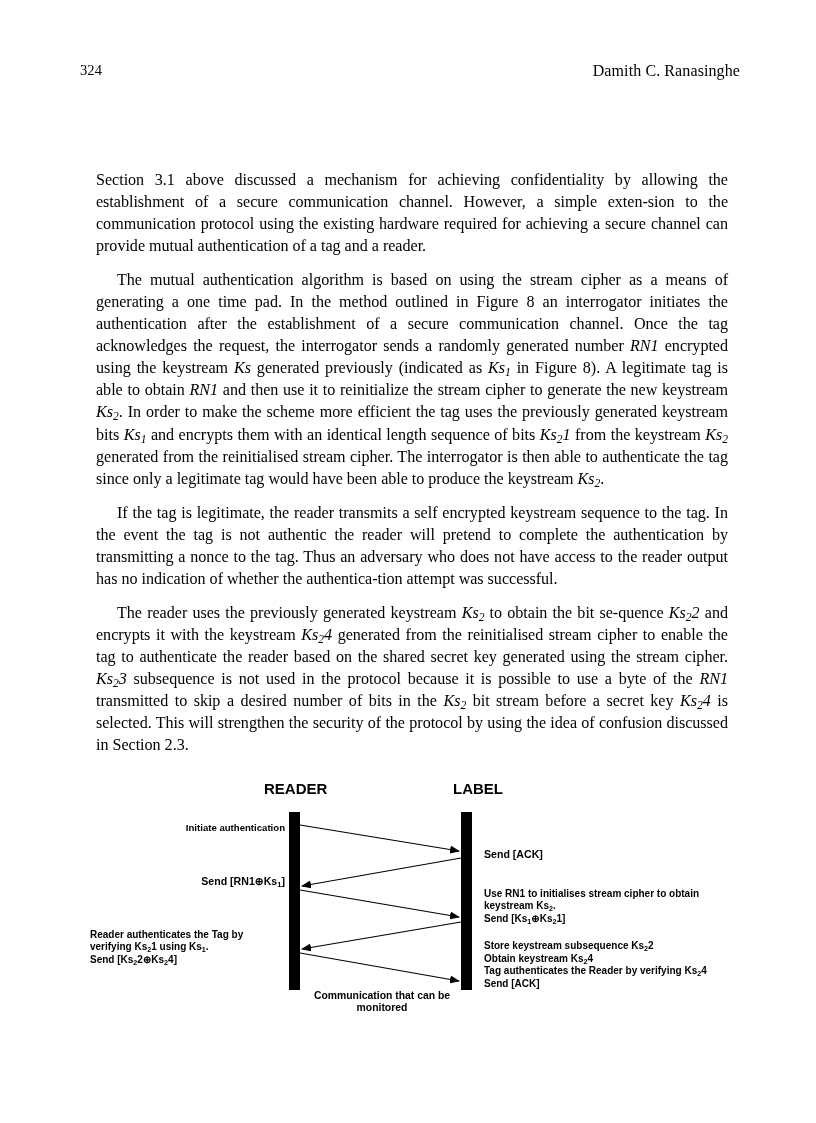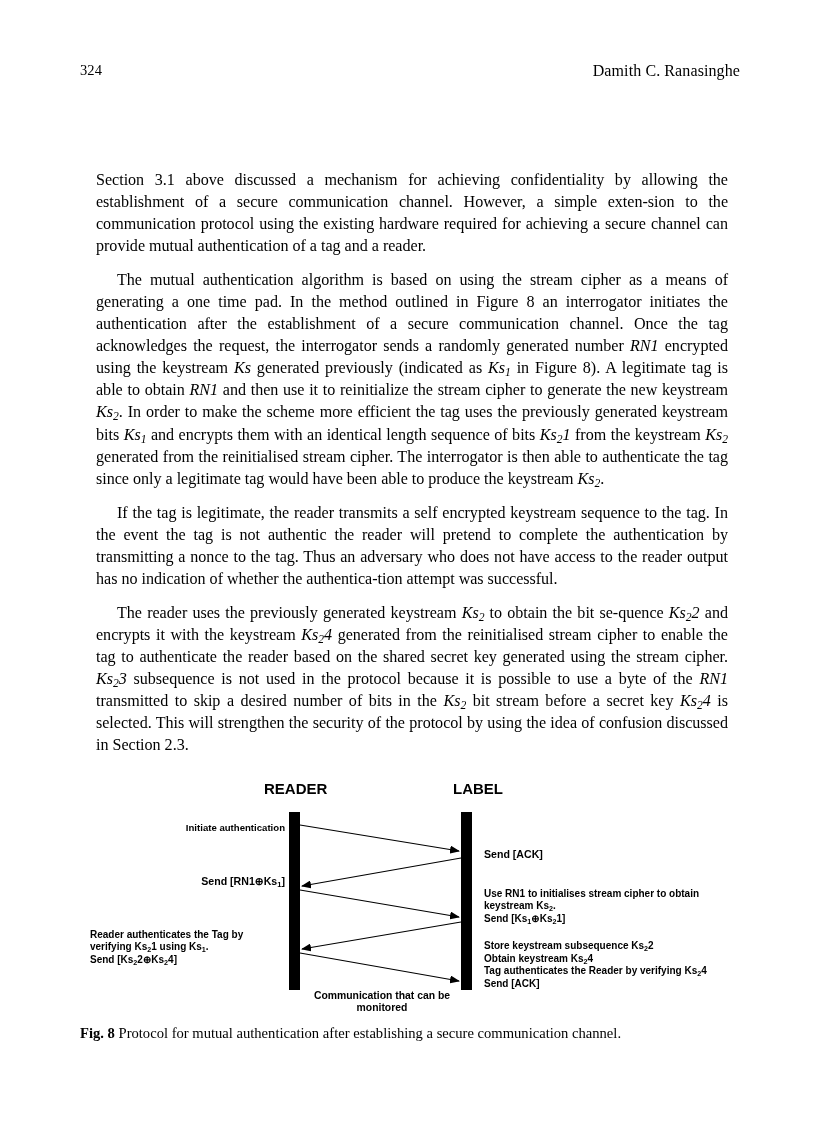--- a/index.html
+++ b/index.html
@@ -169,18 +169,14 @@
         <tspan x="476" dy="12.5">Obtain keystream Ks<tspan font-size="7.2" dy="2.2">2</tspan><tspan dy="-2.2">4</tspan></tspan>
         <tspan x="476" dy="12.5">Tag authenticates the Reader by verifying Ks<tspan font-size="7.2" dy="2.2">2</tspan><tspan dy="-2.2">4</tspan></tspan>
         <tspan x="476" dy="12.5">Send [ACK]</tspan>
       </text>
 
       <text x="374" y="229" text-anchor="middle" font-family="Liberation Sans, sans-serif" font-size="10.4" font-weight="bold">Communication that can be</text>
       <text x="374" y="241" text-anchor="middle" font-family="Liberation Sans, sans-serif" font-size="10.4" font-weight="bold">monitored</text>
     </svg>
   </div>
 
-  <div class="caption">
-    <b>Fig. 8</b>
-    <span>Protocol for mutual authentication after establishing a secure communication channel.</span>
-  </div>
 
 </div>
 
 </body></html>

